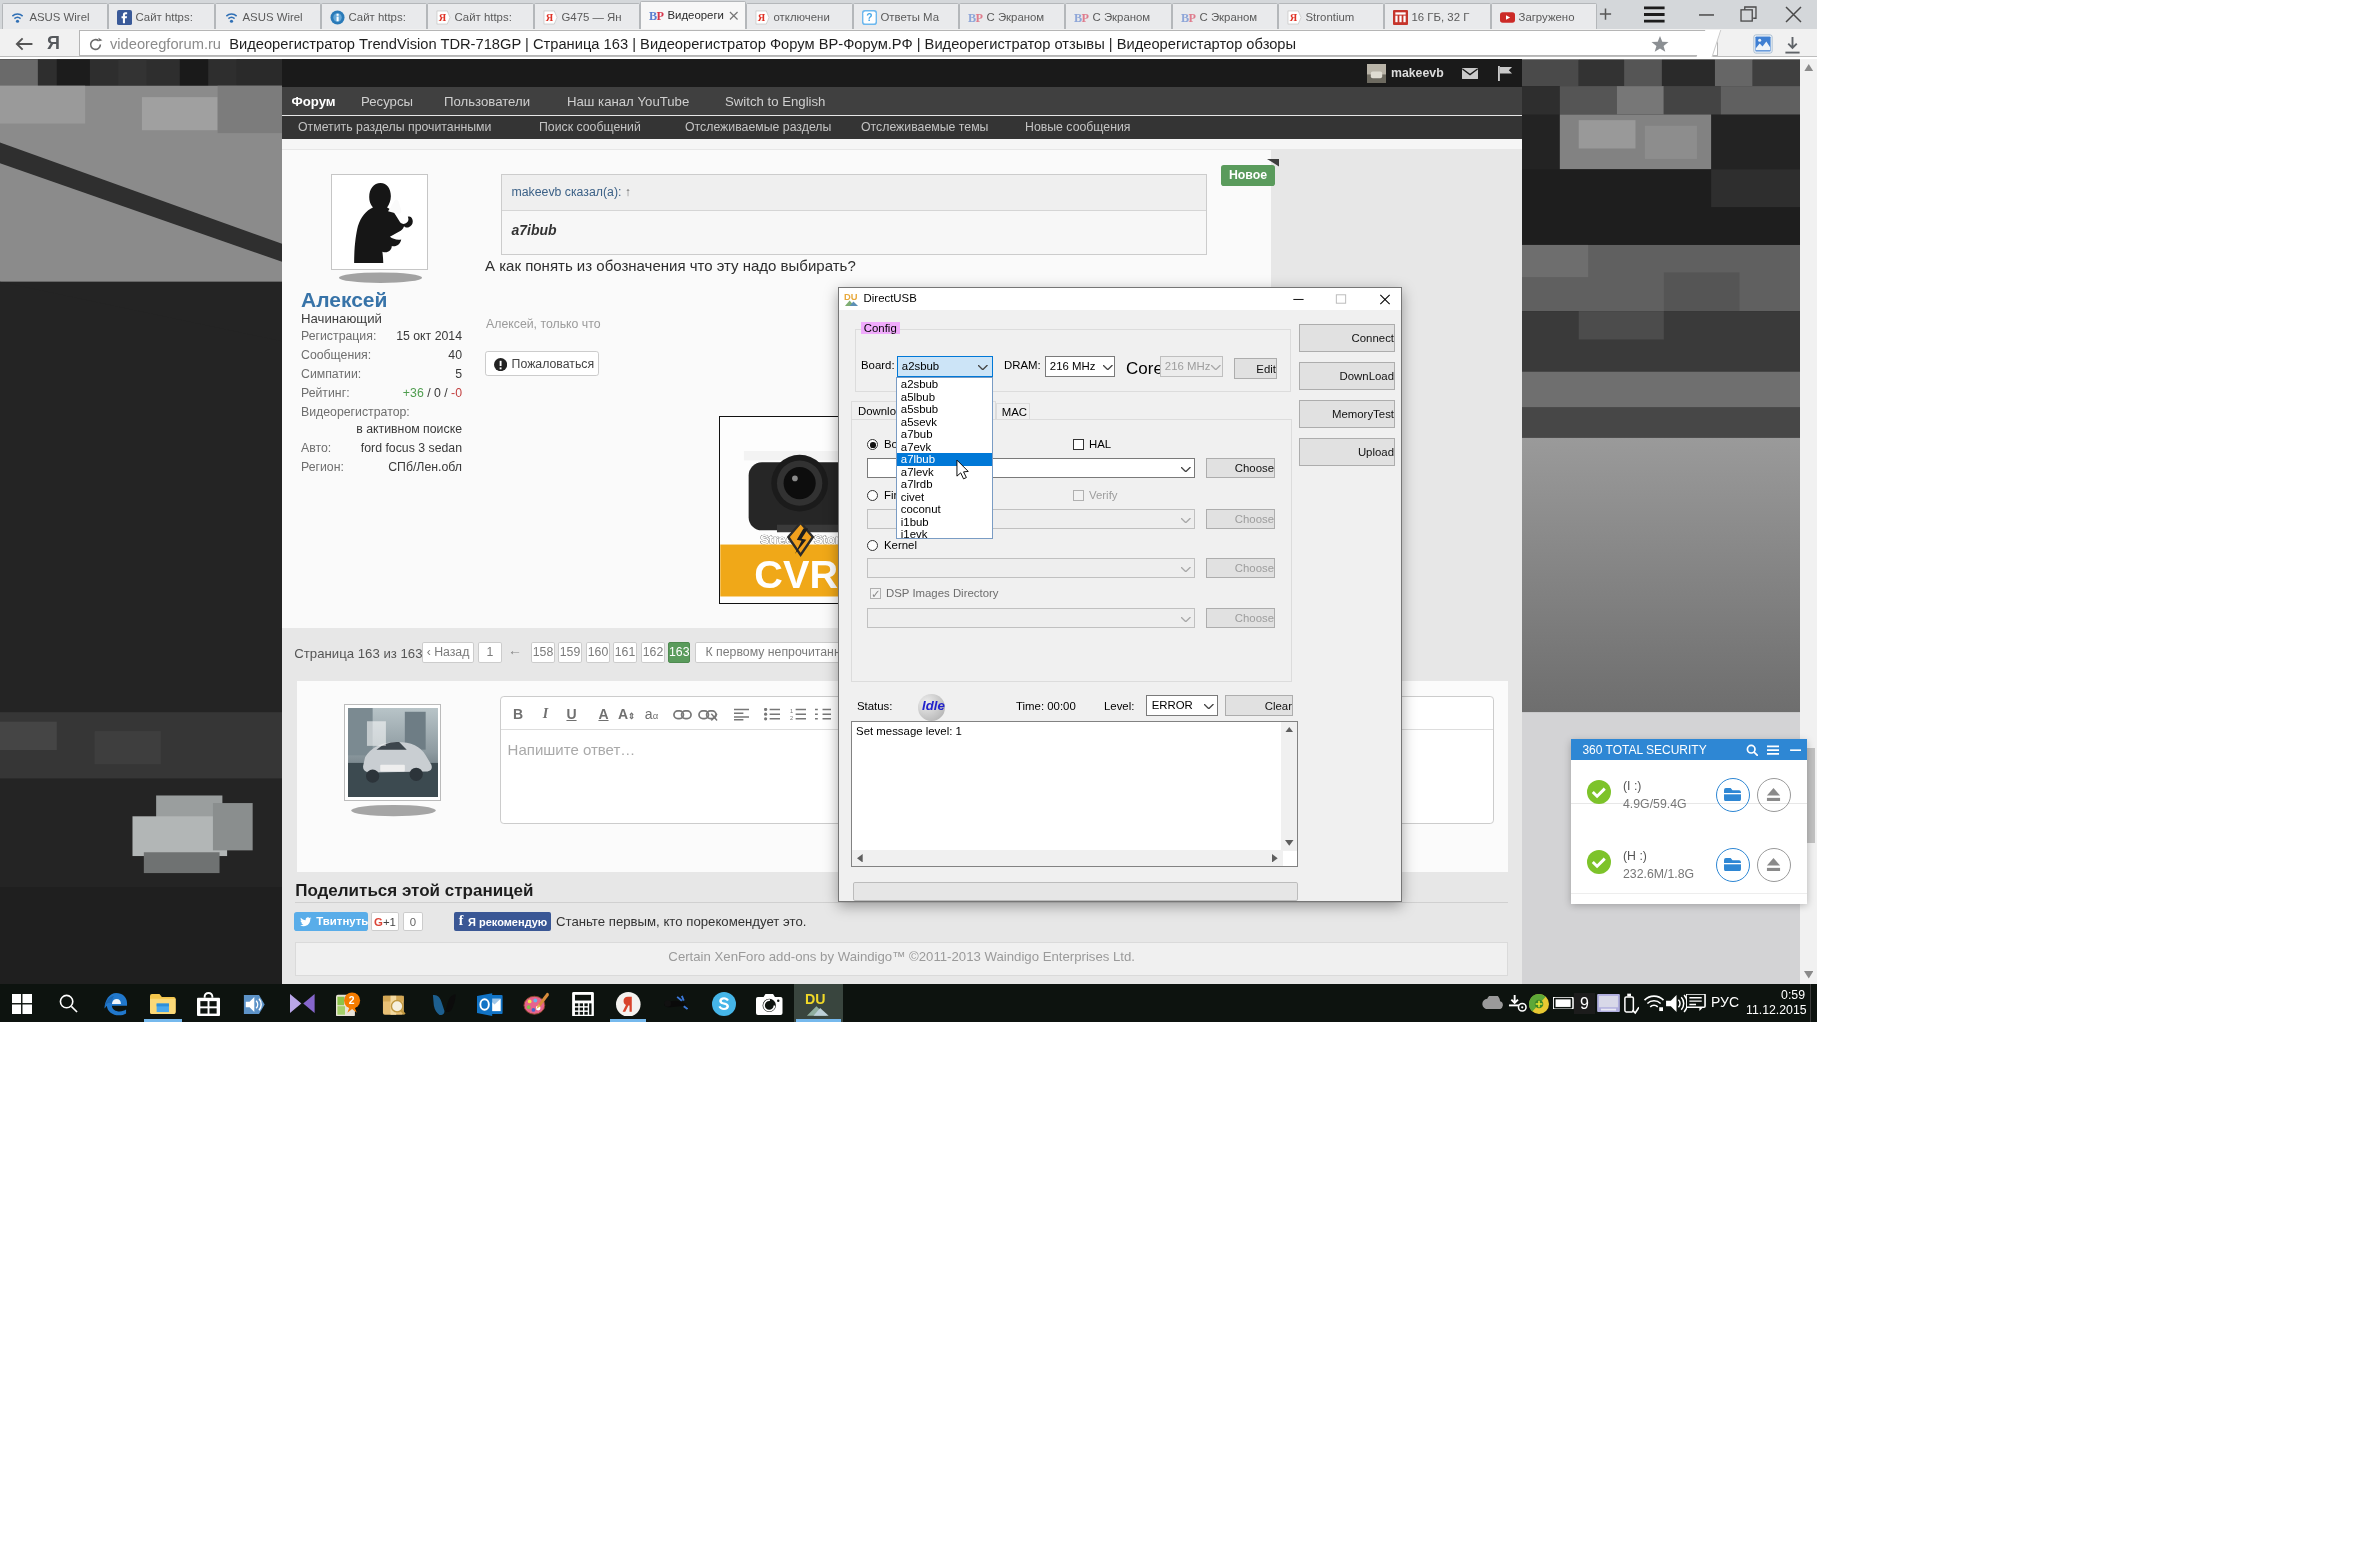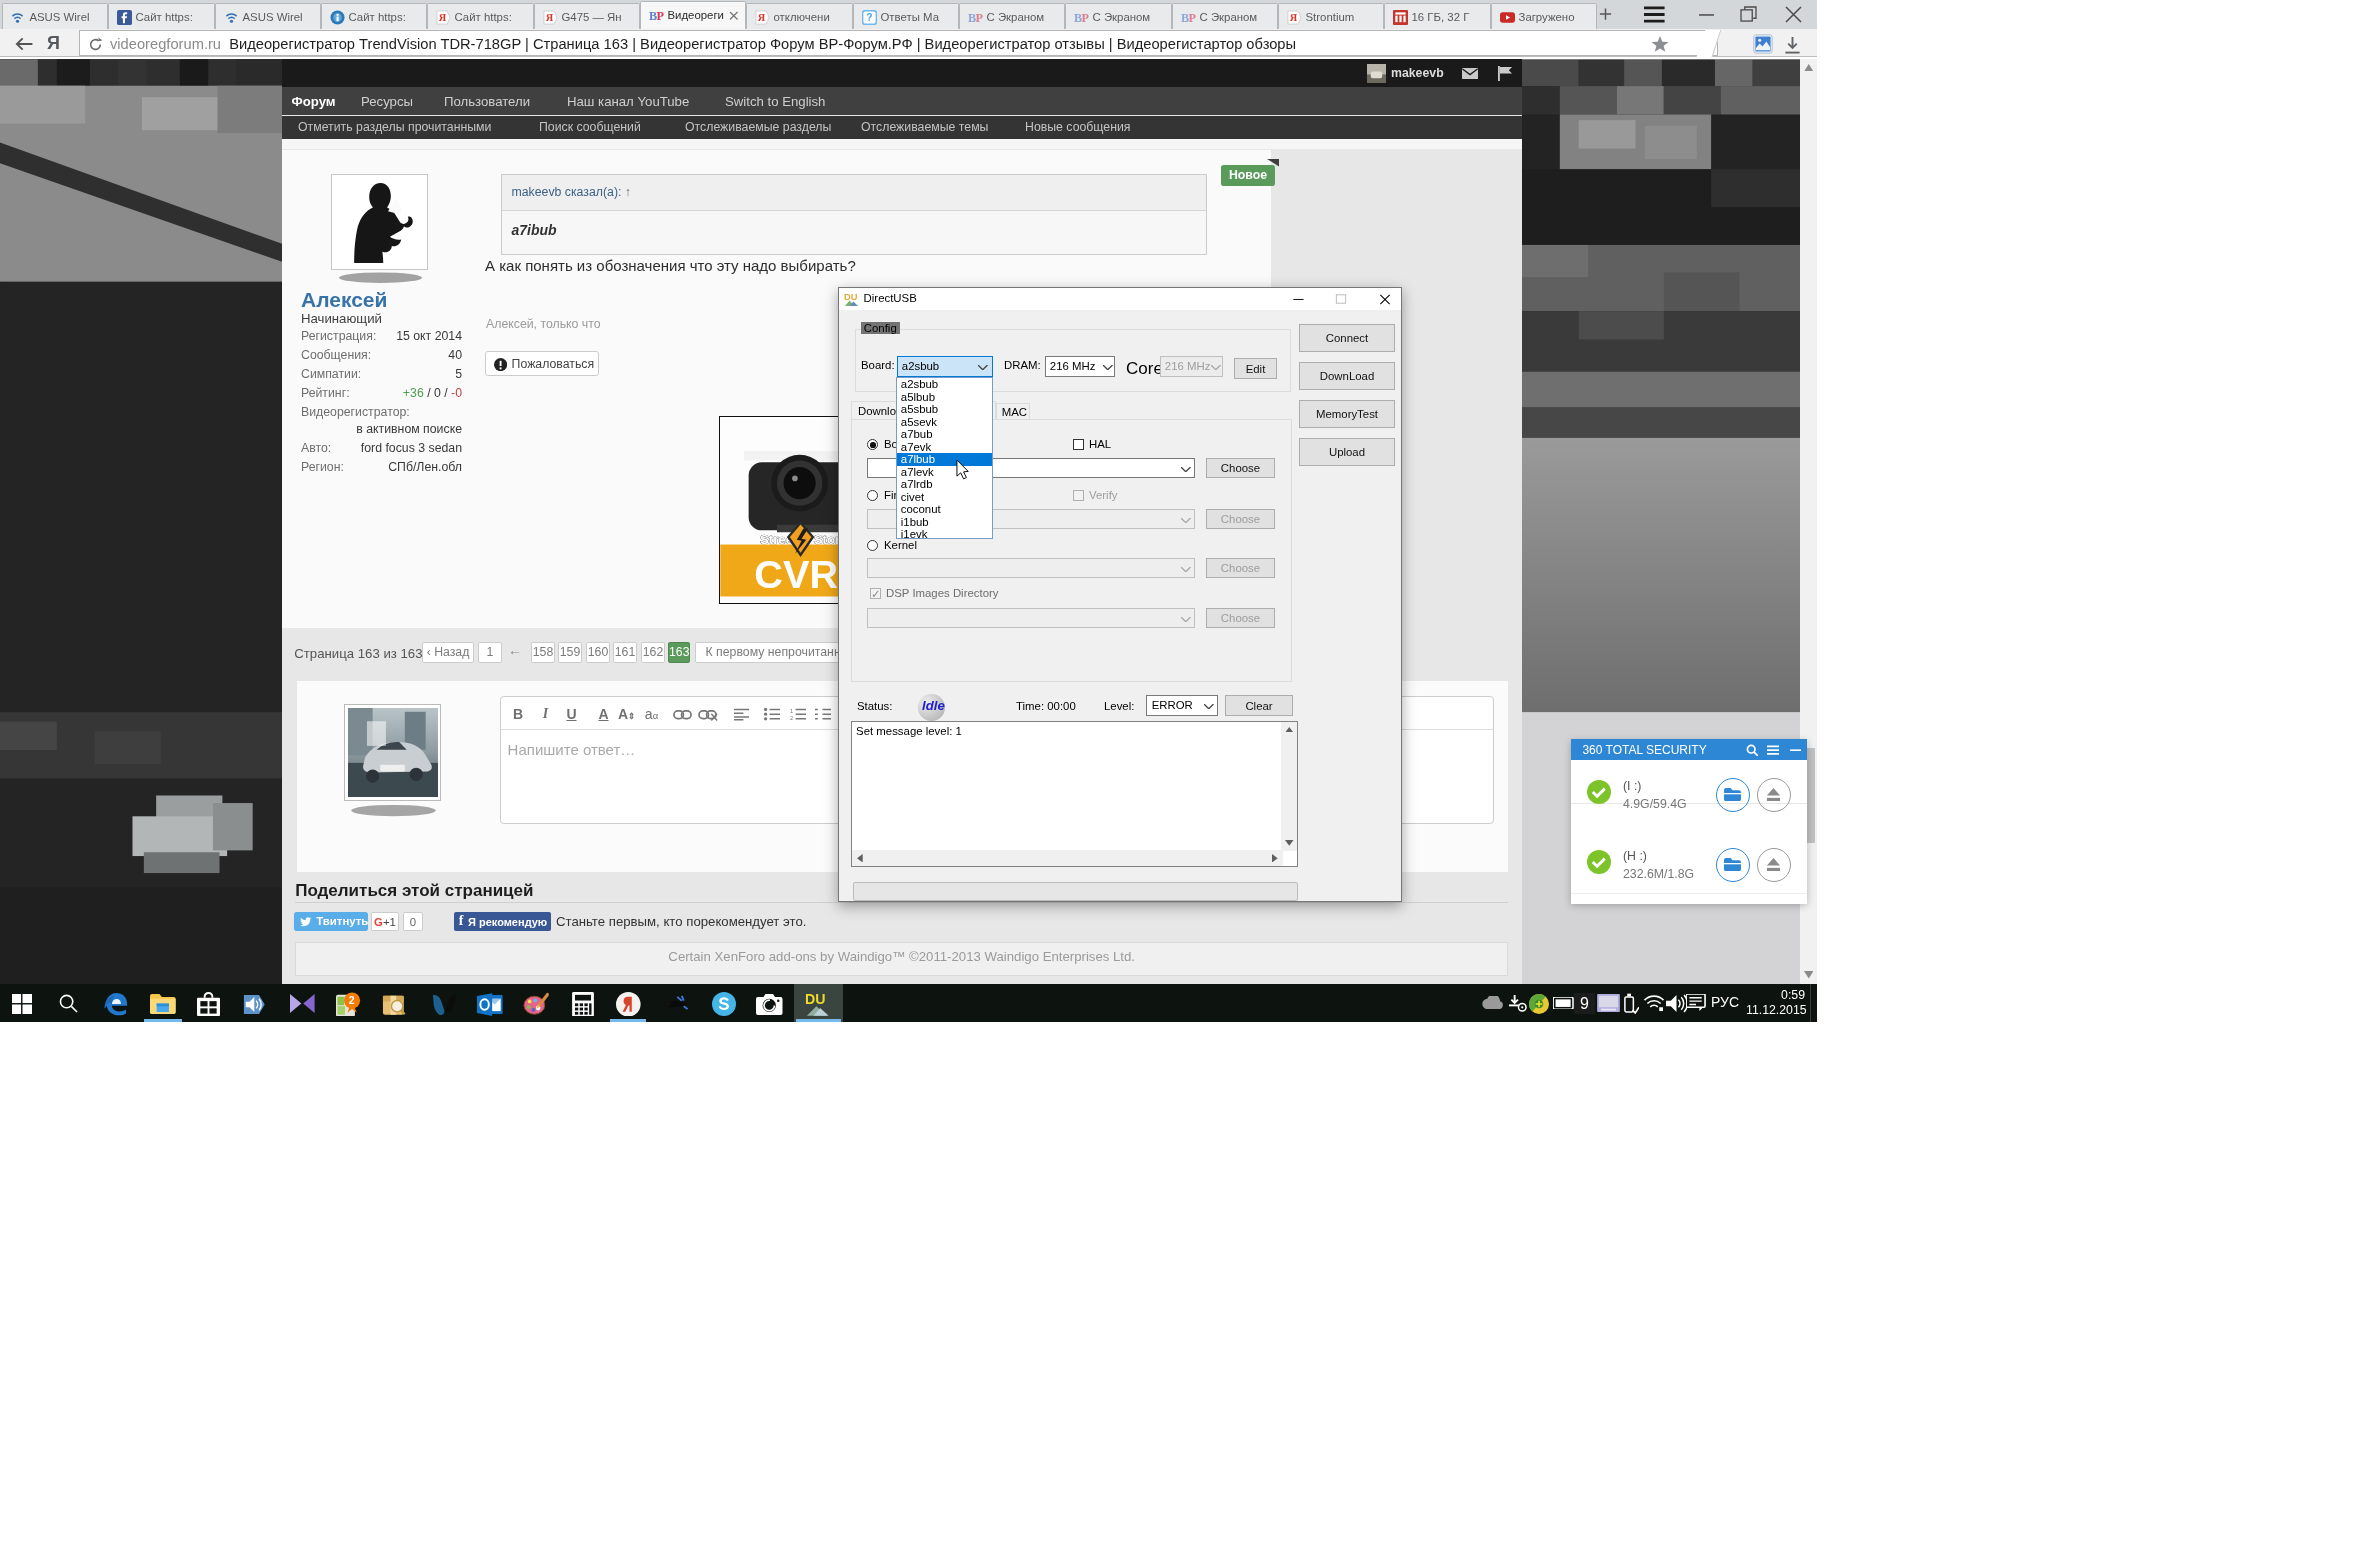--- a/index.html
+++ b/index.html
@@ -34,21 +34,21 @@
 #subnav span { position:absolute; top:3.8px; font-size:12.3px; color:#c4c4c4; white-space:nowrap; }
 
 .pgb { height:21px; background:#fff; border:0.9px solid #ccc; border-radius:1.9px; font-size:12.3px; color:#7b7b7b; text-align:center; line-height:19px; }
 .eti { position:absolute; top:8.5px; width:21px; height:19px; font-size:14px; font-weight:bold; color:#707070; text-align:center; }
 
 
 #taskbar { position:absolute; left:0; top:984px; width:1817px; height:38px; background:#0d130f; z-index:50; }
 
 
 #dlg { position:absolute; left:838px; top:287px; width:564px; height:615px; background:#f0f0f0; border:0.9px solid #767676; box-shadow:0 3.8px 13.2px rgba(0,0,0,.35); z-index:20; }
-.btn { position:absolute; background:#e1e1e1; border:0.9px solid #adadad; font-size:11.4px; color:#111; text-align:center; }
+.btn { position:absolute; background:#e1e1e1; border:0.9px solid #adadad; font-size:11.4px; color:#111; text-align:right; }
 .combo { position:absolute; background:#fff; border:0.9px solid #7a7a7a; }
 .combo.dis { background:#eeeeee; border-color:#c0c0c0; }
 .btn.dim { color:#9d9d9d; }
 .radio { position:absolute; width:11.4px; height:11.4px; border:0.9px solid #333; border-radius:50%; background:#fff; }
 .radio.sel::after { content:""; position:absolute; left:1.9px; top:1.9px; width:5.7px; height:5.7px; border-radius:50%; background:#111; }
 .chk { position:absolute; width:11.4px; height:11.4px; border:0.9px solid #333; background:#fff; }
 .chk.dis { border-color:#b0b0b0; background:#f2f2f2; }
 .chk.on::after { content:"✓"; position:absolute; left:0px; top:-1.9px; font-size:11.4px; color:#8a8a8a; }
 .ddi { height:12.5px; line-height:12.3px; padding-left:3.8px; font-size:11.4px; }
 
@@ -716,21 +716,21 @@
         </svg>
       <svg class="abs" style="left:488px;top:0;" width="28" height="22" viewBox="0 0 30 23">
           <rect x="10" y="7" width="10" height="9" fill="none" stroke="#b8b8b8" stroke-width="1"></rect>
         </svg>
       <svg class="abs" style="left:532px;top:0;" width="28" height="22" viewBox="0 0 30 23">
           <path d="M10 7l10 10M20 7l-10 10" stroke="#000" stroke-width="1.1"></path>
         </svg>
     </div>
 
     <div class="abs" style="left:16px;top:41px;width:436px;height:63px;border:0.9px solid #dcdcdc;"></div>
-    <div class="abs" style="left:22px;top:34px;background:#737373;padding:0 2.8px;font-size:11.4px;color:#000;">Config</div>
+    <div class="abs" style="left:22px;top:34px;background:#f0abfc;padding:0 2.8px;font-size:11.4px;color:#000;">Config</div>
     <div class="abs" style="left:22px;top:71px;font-size:11.4px;color:#000;">Board:</div>
     <div class="abs" style="left:58px;top:68px;width:96px;height:21px;background:#cce4f7;border:0.9px solid #0078d7;">
       <div class="abs" style="left:3.8px;top:2.8px;font-size:11.4px;color:#000;">a2sbub</div>
       <svg class="abs" style="left:80px;top:7.6px;" width="9.5" height="5.7" viewBox="0 0 10 6">
           <path d="M0 0l5 5 5-5" fill="none" stroke="#444" stroke-width="1.4"></path>
         </svg>
     </div>
     <div class="abs" style="left:165px;top:71px;font-size:11.4px;color:#000;">DRAM:</div>
     <div class="abs" style="left:206px;top:68px;width:70px;height:21px;background:#fff;border:0.9px solid #7a7a7a;">
       <div class="abs" style="left:3.8px;top:2.8px;font-size:11.4px;color:#000;">216 MHz</div>

